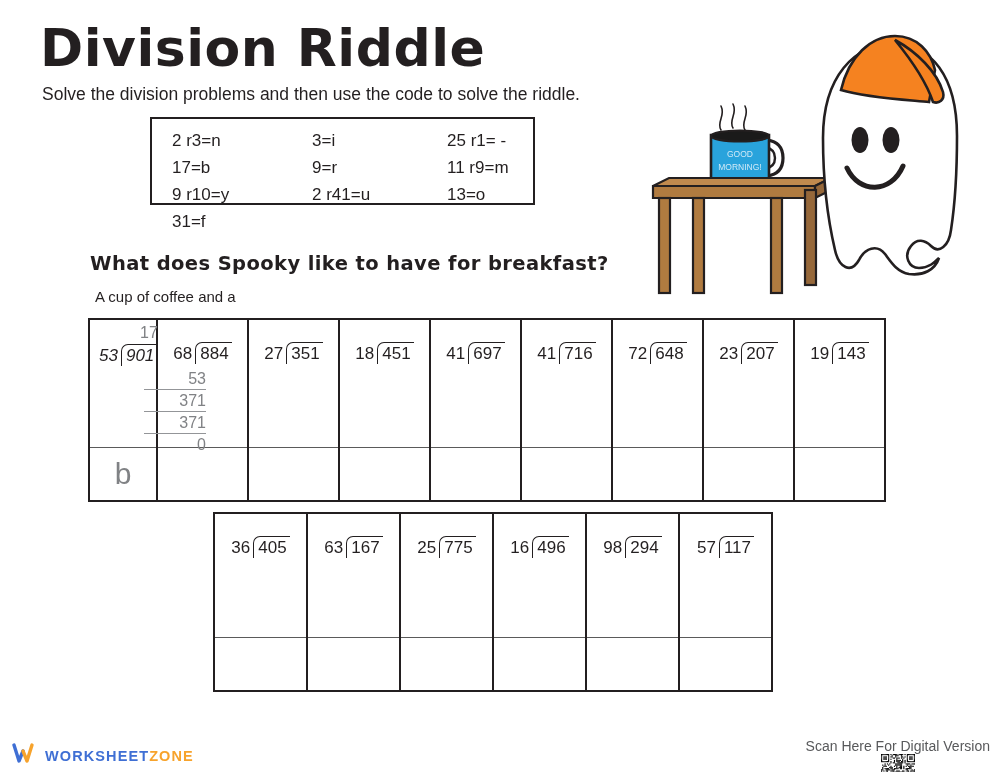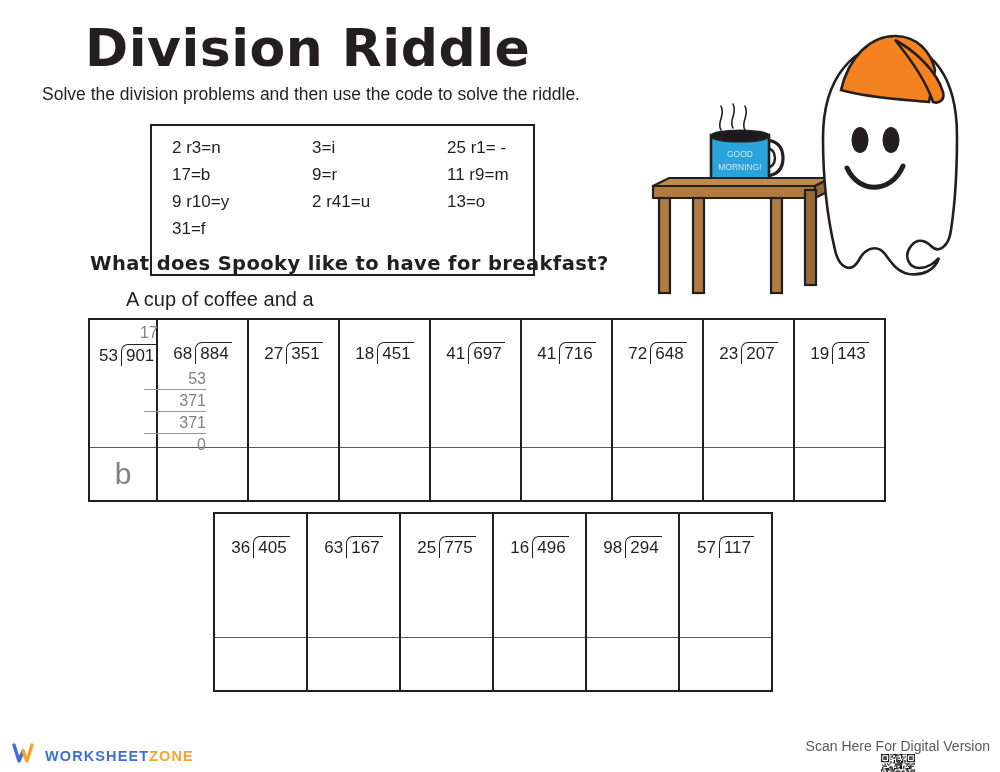--- a/index.html
+++ b/index.html
@@ -12,53 +12,51 @@
   }
   #page { position: relative; width: 1000px; height: 772px; }
 
   
   #title {
     position: absolute; left: 40px; top: 18px;
     font-size: 52px; font-weight: bold;
     letter-spacing: 0.5px;
     color: #231f20;
     font-family: "DejaVu Sans", sans-serif;
-    margin-left: 45px;
   }
   #subtitle {
     position: absolute; left: 42px; top: 84px;
     font-size: 17.5px; color: #231f20;
   }
 
   
   #code-box {
-    position: absolute; left: 150px; top: 124px;
-    width: 385px; height: 152px;
+    position: absolute; left: 150px; top: 117px;
+    width: 385px; height: 88px;
     border: 2.5px solid #231f20;
     background: #fff;
     padding: 9px 0 12px 20px;
   }
   .code-grid {
     display: grid;
     grid-template-columns: 140px 135px auto;
     row-gap: 2px;
   }
   .code-cell { font-size: 17px; line-height: 25px; color: #231f20; white-space: pre; }
 
   
   #question {
     position: absolute; left: 90px; top: 252px;
     font-size: 19.5px; font-weight: bold;
     font-family: "DejaVu Sans", sans-serif;
     letter-spacing: 0.4px;
   }
   #answer-lead {
     position: absolute; left: 95px; top: 288px;
-    font-size: 20px;
-    margin-left: 31px;
+    font-size: 15px;
   }
 
   
   .riddle-table {
     position: absolute;
     border-collapse: collapse;
     background: #fff;
   }
   .riddle-table td {
     border: 1.2px solid #5a5a5a;
@@ -99,21 +97,21 @@
     border-radius: 7px 0 0 0;
   }
 
   
   .worked { position: relative; height: 100%; }
   .worked .quot {
     position: absolute; left: 50px; top: 4px;
     font-size: 16px; color: #808285;
   }
   .worked .main { position: absolute; left: 9px; top: 24px; }
-  .worked .main .ldiv { margin-top: 0; }
+  .worked .main .ldiv { margin-top: 0; font-style: italic; }
   .worked .steps {
     position: absolute; left: 54px; top: 48px;
     font-size: 16px; color: #808285;
     text-align: right; width: 62px; line-height: 21px;
   }
   .worked .steps div { border-bottom: 1.2px solid #939598; padding-bottom: 0px; }
   .worked .steps div.nb { border-bottom: none; }
   .answer-letter {
     font-size: 30px; color: #808285;
     line-height: 52px;

